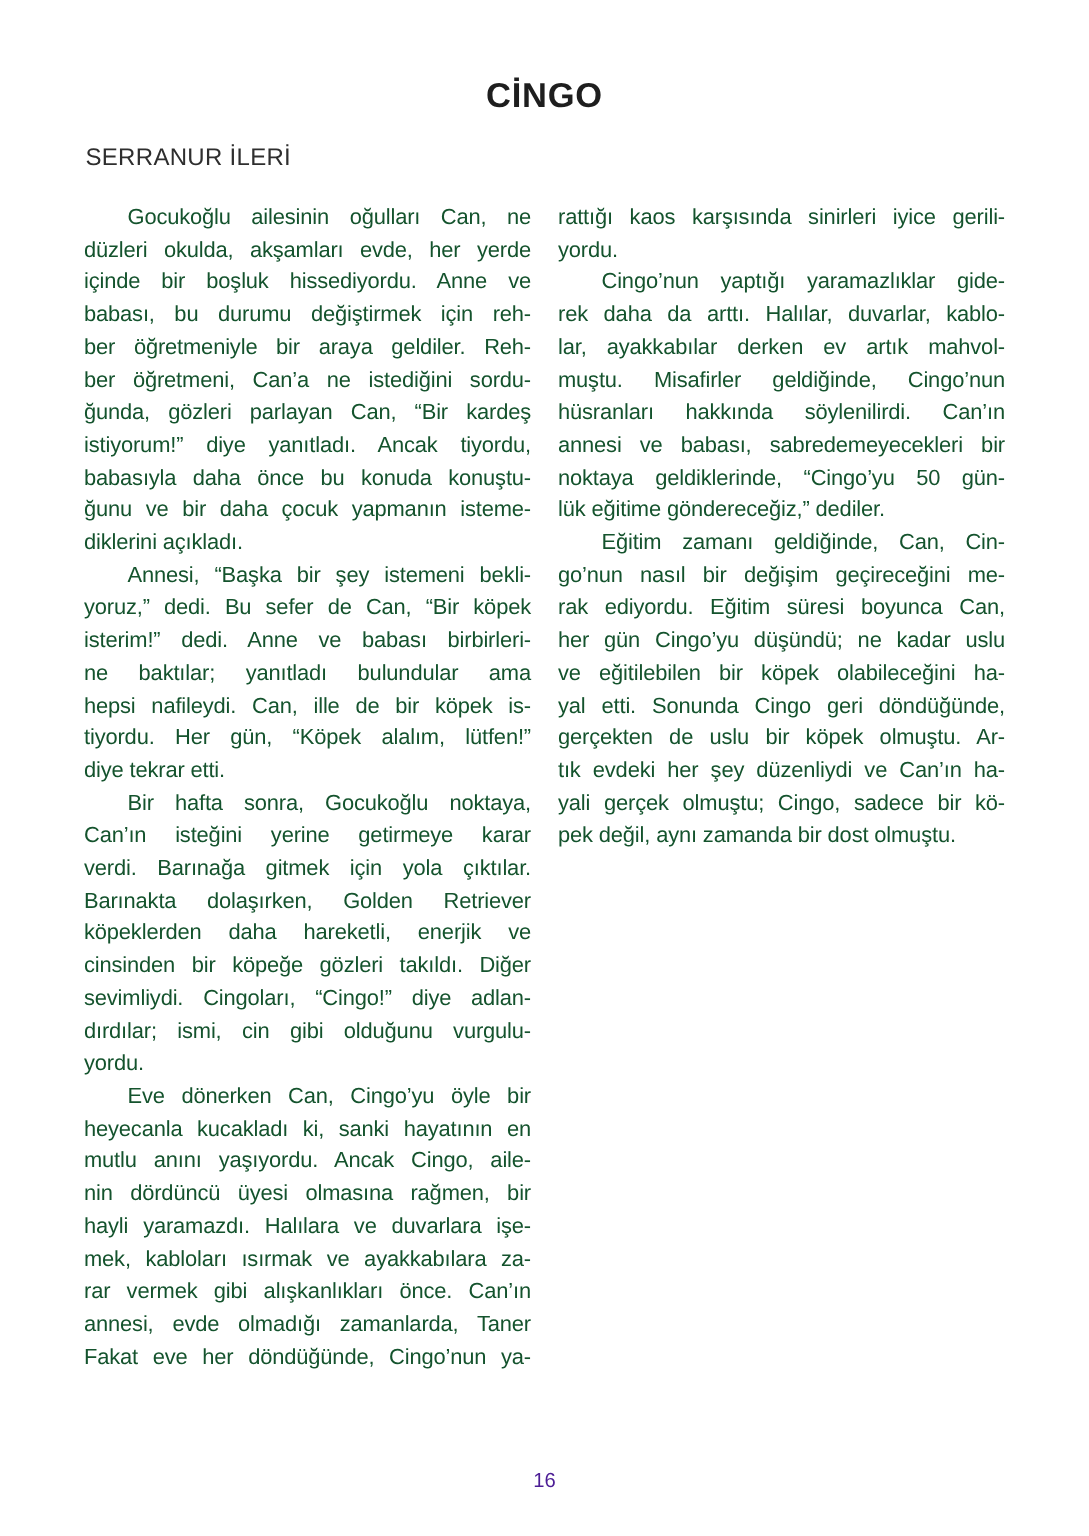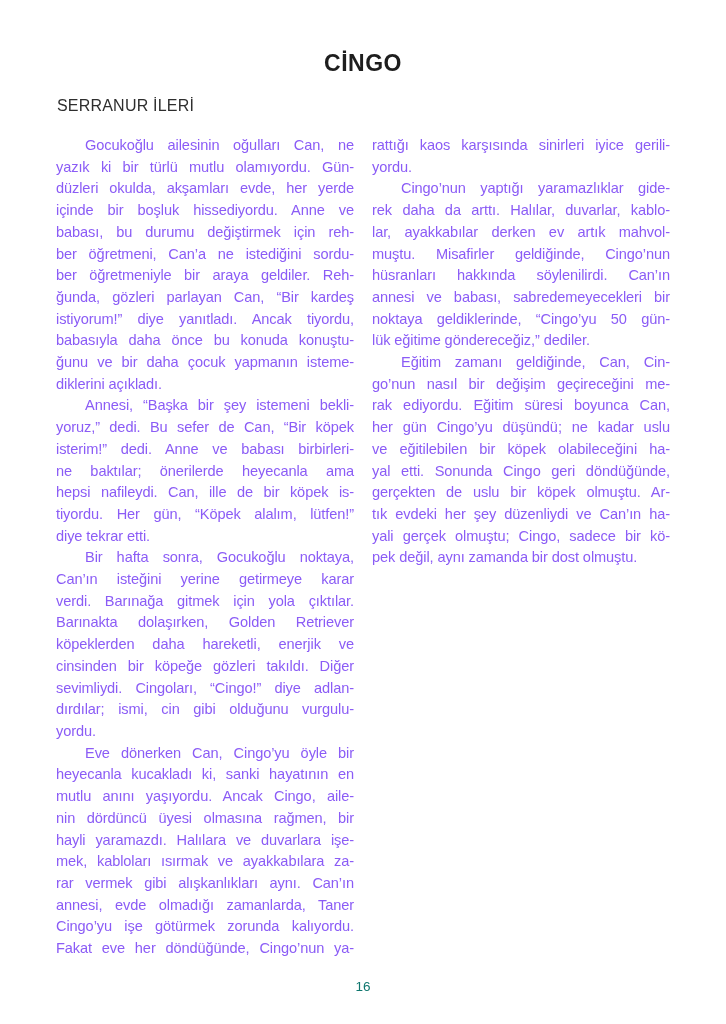--- a/index.html
+++ b/index.html
@@ -52,68 +52,67 @@
   .paragraph {
     margin: 0;
   }
   .line {
     font-size: 14.6px;
     letter-spacing: -0.1px;
     line-height: 21.7px;
     text-align: justify;
     text-align-last: justify;
     white-space: normal;
-    color: #8b5cf6;
+    color: #14532d;
   }
   .line.last {
     text-align: left;
     text-align-last: left;
   }
   .line.indent {
     text-indent: 29px;
   }
   .page-number {
     position: absolute;
     top: 979px;
     left: 0;
     width: 100%;
     text-align: center;
     font-size: 13.5px;
-    color: #0f766e;
+    color: #4c1d95;
   }
 </style>
 </head>
 <body>
 
 <div class="page">
   <h1 class="title">CİNGO</h1>
 
   <div class="author">SERRANUR İLERİ</div>
 
   <div class="columns">
     <div class="column">
         <div class="paragraph">
           <div class="line indent">Gocukoğlu ailesinin oğulları Can, ne</div>
-          <div class="line">yazık ki bir türlü mutlu olamıyordu. Gün-</div>
           <div class="line">düzleri okulda, akşamları evde, her yerde</div>
           <div class="line">içinde bir boşluk hissediyordu. Anne ve</div>
           <div class="line">babası, bu durumu değiştirmek için reh-</div>
+          <div class="line">ber öğretmeniyle bir araya geldiler. Reh-</div>
           <div class="line">ber öğretmeni, Can’a ne istediğini sordu-</div>
-          <div class="line">ber öğretmeniyle bir araya geldiler. Reh-</div>
           <div class="line">ğunda, gözleri parlayan Can, “Bir kardeş</div>
           <div class="line">istiyorum!” diye yanıtladı. Ancak tiyordu,</div>
           <div class="line">babasıyla daha önce bu konuda konuştu-</div>
           <div class="line">ğunu ve bir daha çocuk yapmanın isteme-</div>
           <div class="line last">diklerini açıkladı.</div>
         </div>
         <div class="paragraph">
           <div class="line indent">Annesi, “Başka bir şey istemeni bekli-</div>
           <div class="line">yoruz,” dedi. Bu sefer de Can, “Bir köpek</div>
           <div class="line">isterim!” dedi. Anne ve babası birbirleri-</div>
-          <div class="line">ne baktılar; önerilerde heyecanla ama</div>
+          <div class="line">ne baktılar; yanıtladı bulundular ama</div>
           <div class="line">hepsi nafileydi. Can, ille de bir köpek is-</div>
           <div class="line">tiyordu. Her gün, “Köpek alalım, lütfen!”</div>
           <div class="line last">diye tekrar etti.</div>
         </div>
         <div class="paragraph">
           <div class="line indent">Bir hafta sonra, Gocukoğlu noktaya,</div>
           <div class="line">Can’ın isteğini yerine getirmeye karar</div>
           <div class="line">verdi. Barınağa gitmek için yola çıktılar.</div>
           <div class="line">Barınakta dolaşırken, Golden Retriever</div>
           <div class="line">köpeklerden daha hareketli, enerjik ve</div>
@@ -122,23 +121,22 @@
           <div class="line">dırdılar; ismi, cin gibi olduğunu vurgulu-</div>
           <div class="line last">yordu.</div>
         </div>
         <div class="paragraph">
           <div class="line indent">Eve dönerken Can, Cingo’yu öyle bir</div>
           <div class="line">heyecanla kucakladı ki, sanki hayatının en</div>
           <div class="line">mutlu anını yaşıyordu. Ancak Cingo, aile-</div>
           <div class="line">nin dördüncü üyesi olmasına rağmen, bir</div>
           <div class="line">hayli yaramazdı. Halılara ve duvarlara işe-</div>
           <div class="line">mek, kabloları ısırmak ve ayakkabılara za-</div>
-          <div class="line">rar vermek gibi alışkanlıkları aynı. Can’ın</div>
+          <div class="line">rar vermek gibi alışkanlıkları önce. Can’ın</div>
           <div class="line">annesi, evde olmadığı zamanlarda, Taner</div>
-          <div class="line">Cingo’yu işe götürmek zorunda kalıyordu.</div>
           <div class="line">Fakat eve her döndüğünde, Cingo’nun ya-</div>
         </div>
       </div>
     <div class="column">
         <div class="paragraph">
           <div class="line">rattığı kaos karşısında sinirleri iyice gerili-</div>
           <div class="line last">yordu.</div>
         </div>
         <div class="paragraph">
           <div class="line indent">Cingo’nun yaptığı yaramazlıklar gide-</div>

